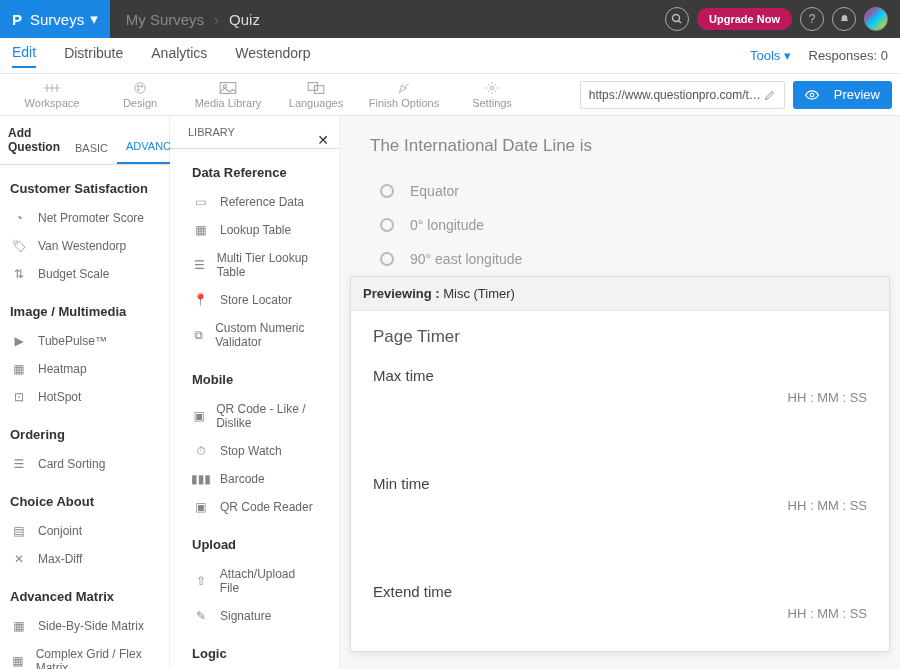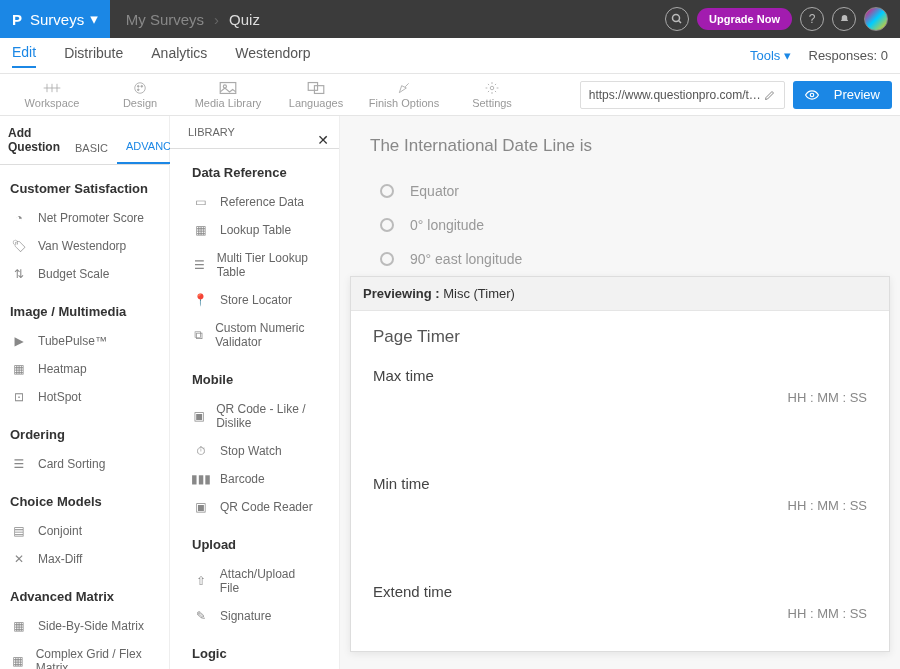--- a/index.html
+++ b/index.html
@@ -8,21 +8,21 @@
 
 .topbar { height: 38px; background: #3b3b3b; display: flex; align-items: center; color: #ccc; }
 .topbar .brand { background: #1b87e5; color: #fff; height: 100%; display: flex; align-items: center; padding: 0 12px; font-size: 15px; }
 .topbar .brand .logo { margin-right: 8px; font-weight: bold; }
 .breadcrumb { display: flex; align-items: center; padding-left: 16px; font-size: 15px; }
 .breadcrumb .lnk { color: #888; }
 .breadcrumb .sep { margin: 0 10px; color: #666; }
 .breadcrumb .cur { color: #ddd; }
 .topbar .spacer { flex: 1; }
 .topbar .right { display: flex; align-items: center; gap: 8px; padding-right: 12px; }
-.upgrade { background: #a21caf; color: #fff; border: none; border-radius: 13px; padding: 5px 12px; font-size: 11px; font-weight: 600; }
+.upgrade { background: #be185d; color: #fff; border: none; border-radius: 13px; padding: 5px 12px; font-size: 11px; font-weight: 600; }
 .circ { width: 24px; height: 24px; border: 1.5px solid #aaa; border-radius: 50%; display: flex; align-items: center; justify-content: center; color: #bbb; font-size: 12px; }
 .circ.gradient { border: 1.5px solid #888; background: linear-gradient(135deg,#f06,#0cf,#fc0); }
 
 
 .navrow { height: 36px; border-bottom: 1px solid #e5e5e5; display: flex; align-items: center; padding: 0 12px; }
 .navrow a { margin-right: 28px; color: #555; font-size: 14px; text-decoration: none; padding-bottom: 6px; }
 .navrow a.active { color: #1b87e5; border-bottom: 2px solid #1b87e5; }
 .navrow .sp { flex: 1; }
 .navrow .tools { color: #1b87e5; font-size: 13px; margin-right: 18px; }
 .navrow .resp { color: #555; font-size: 13px; }
@@ -210,21 +210,21 @@
           <span class="ic">⊡</span>
           <span>HotSpot</span>
         </div>
 
       <div class="cat-title">Ordering</div>
       <div class="cat-item">
           <span class="ic">☰</span>
           <span>Card Sorting</span>
         </div>
 
-      <div class="cat-title">Choice Models</div>
+      <div class="cat-title">Choice About</div>
       <div class="cat-item">
           <span class="ic">▤</span>
           <span>Conjoint</span>
         </div>
       <div class="cat-item">
           <span class="ic">✕</span>
           <span>Max-Diff</span>
         </div>
 
       <div class="cat-title">Advanced Matrix</div>

